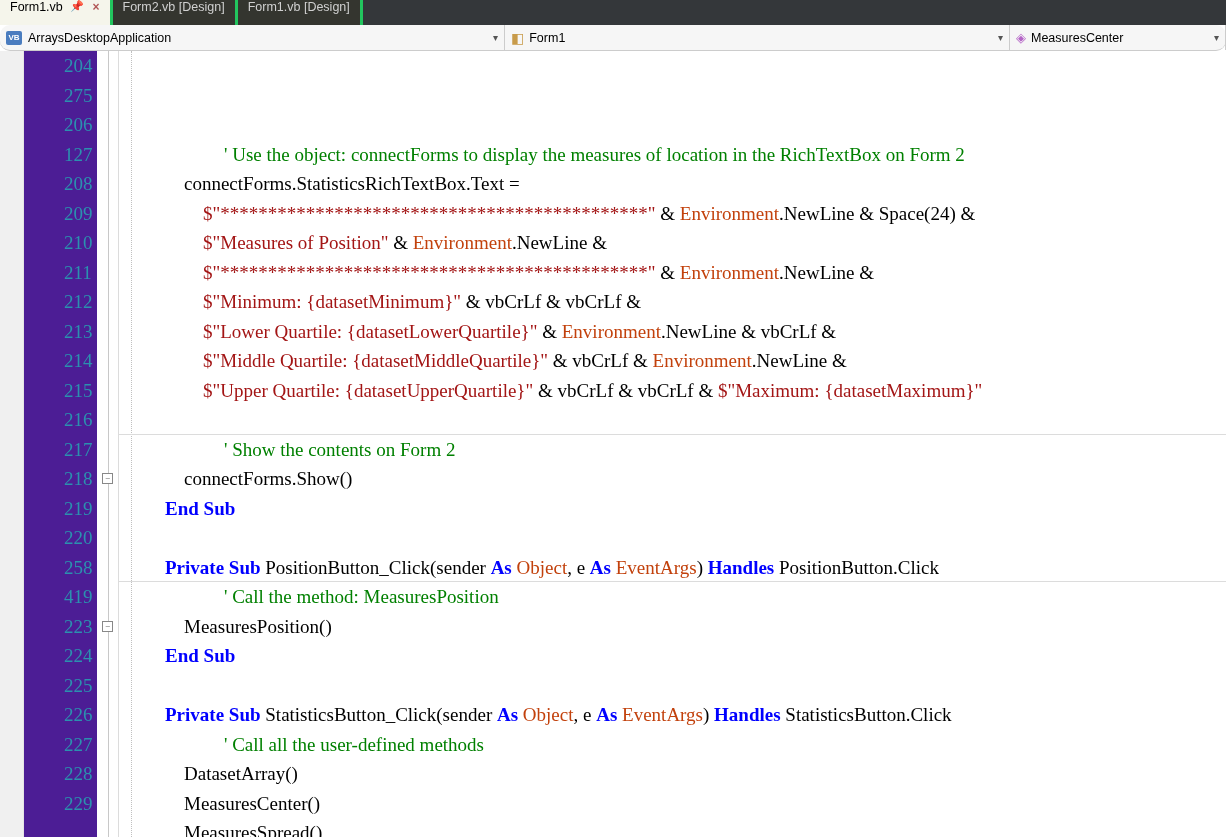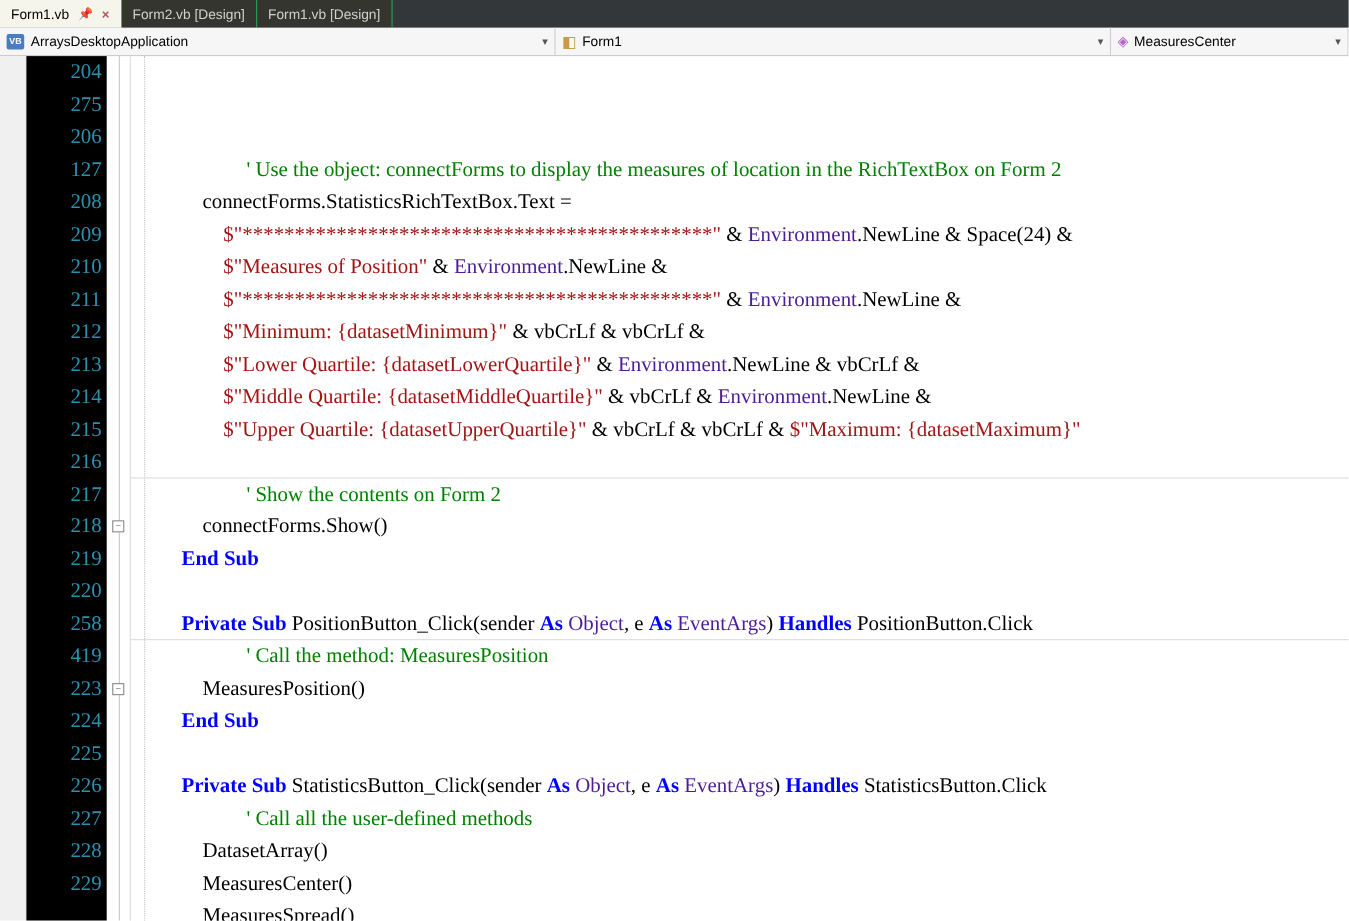--- a/index.html
+++ b/index.html
@@ -13,27 +13,27 @@
   }
   
   .tabbar {
     display: flex;
     height: 25px;
     background: #2d2d30;
     align-items: stretch;
   }
   .tab {
     display: flex;
-    align-items: center;
+    align-items: flex-start;
     padding: 0 10px;
     color: #d0d0d0;
     font-size: 12.5px;
     cursor: pointer;
     background: #34352f;
-    border-right: 1px solid #22c55e;
+    border-right: 3px solid #22c55e;
   }
   .tab.active {
     background: #f5f5eb;
     color: #000;
   }
   .tab .pin {
     margin-left: 8px;
     font-size: 11px;
     color: #555;
   }
@@ -47,20 +47,21 @@
     flex: 1;
     background: #34373a;
   }
 
   
   .navbar {
     display: flex;
     height: 26px;
     background: #f6f6f6;
     border-bottom: 1px solid #ccc;
+    border-radius: 10px;
   }
   .navcell {
     display: flex;
     align-items: center;
     padding: 0 6px;
     border-right: 1px solid #ccc;
     font-size: 12.5px;
     position: relative;
     cursor: pointer;
   }
@@ -104,21 +105,21 @@
     font-size: 19px;
     line-height: 29.5px;
   }
   .lmargin {
     width: 24px;
     background: #f0f0f0;
     border-right: 1px solid #e5e5e5;
   }
   .gutter {
     width: 73px;
-    background: #000000;
+    background: #4c1d95;
     text-align: right;
     color: #2b91af;
     padding-right: 10px;
     font-family: "Times New Roman", serif;
     border-right: 0 solid #eee;
     padding-left: 40px;
   }
   .gutter div { height: 29.5px; }
   .foldcol {
     width: 22px;
@@ -166,21 +167,21 @@
   .hsep {
     position: absolute;
     left: 0; right: 0;
     height: 1px;
     background: #dcdcdc;
   }
   
   .cm { color: #008000; margin-left: 40px; } 
   .kw { color: #0000ff; font-weight: bold; } 
   .st { color: #a31515; } 
-  .ty { color: #4c1d95; } 
+  .ty { color: #c2410c; } 
 </style>
 </head>
 <body>
 
 <div class="tabbar">
   <div class="tab active">
     <span>Form1.vb</span>
     <span class="pin">📌</span>
     <span class="close">×</span>
   </div>

